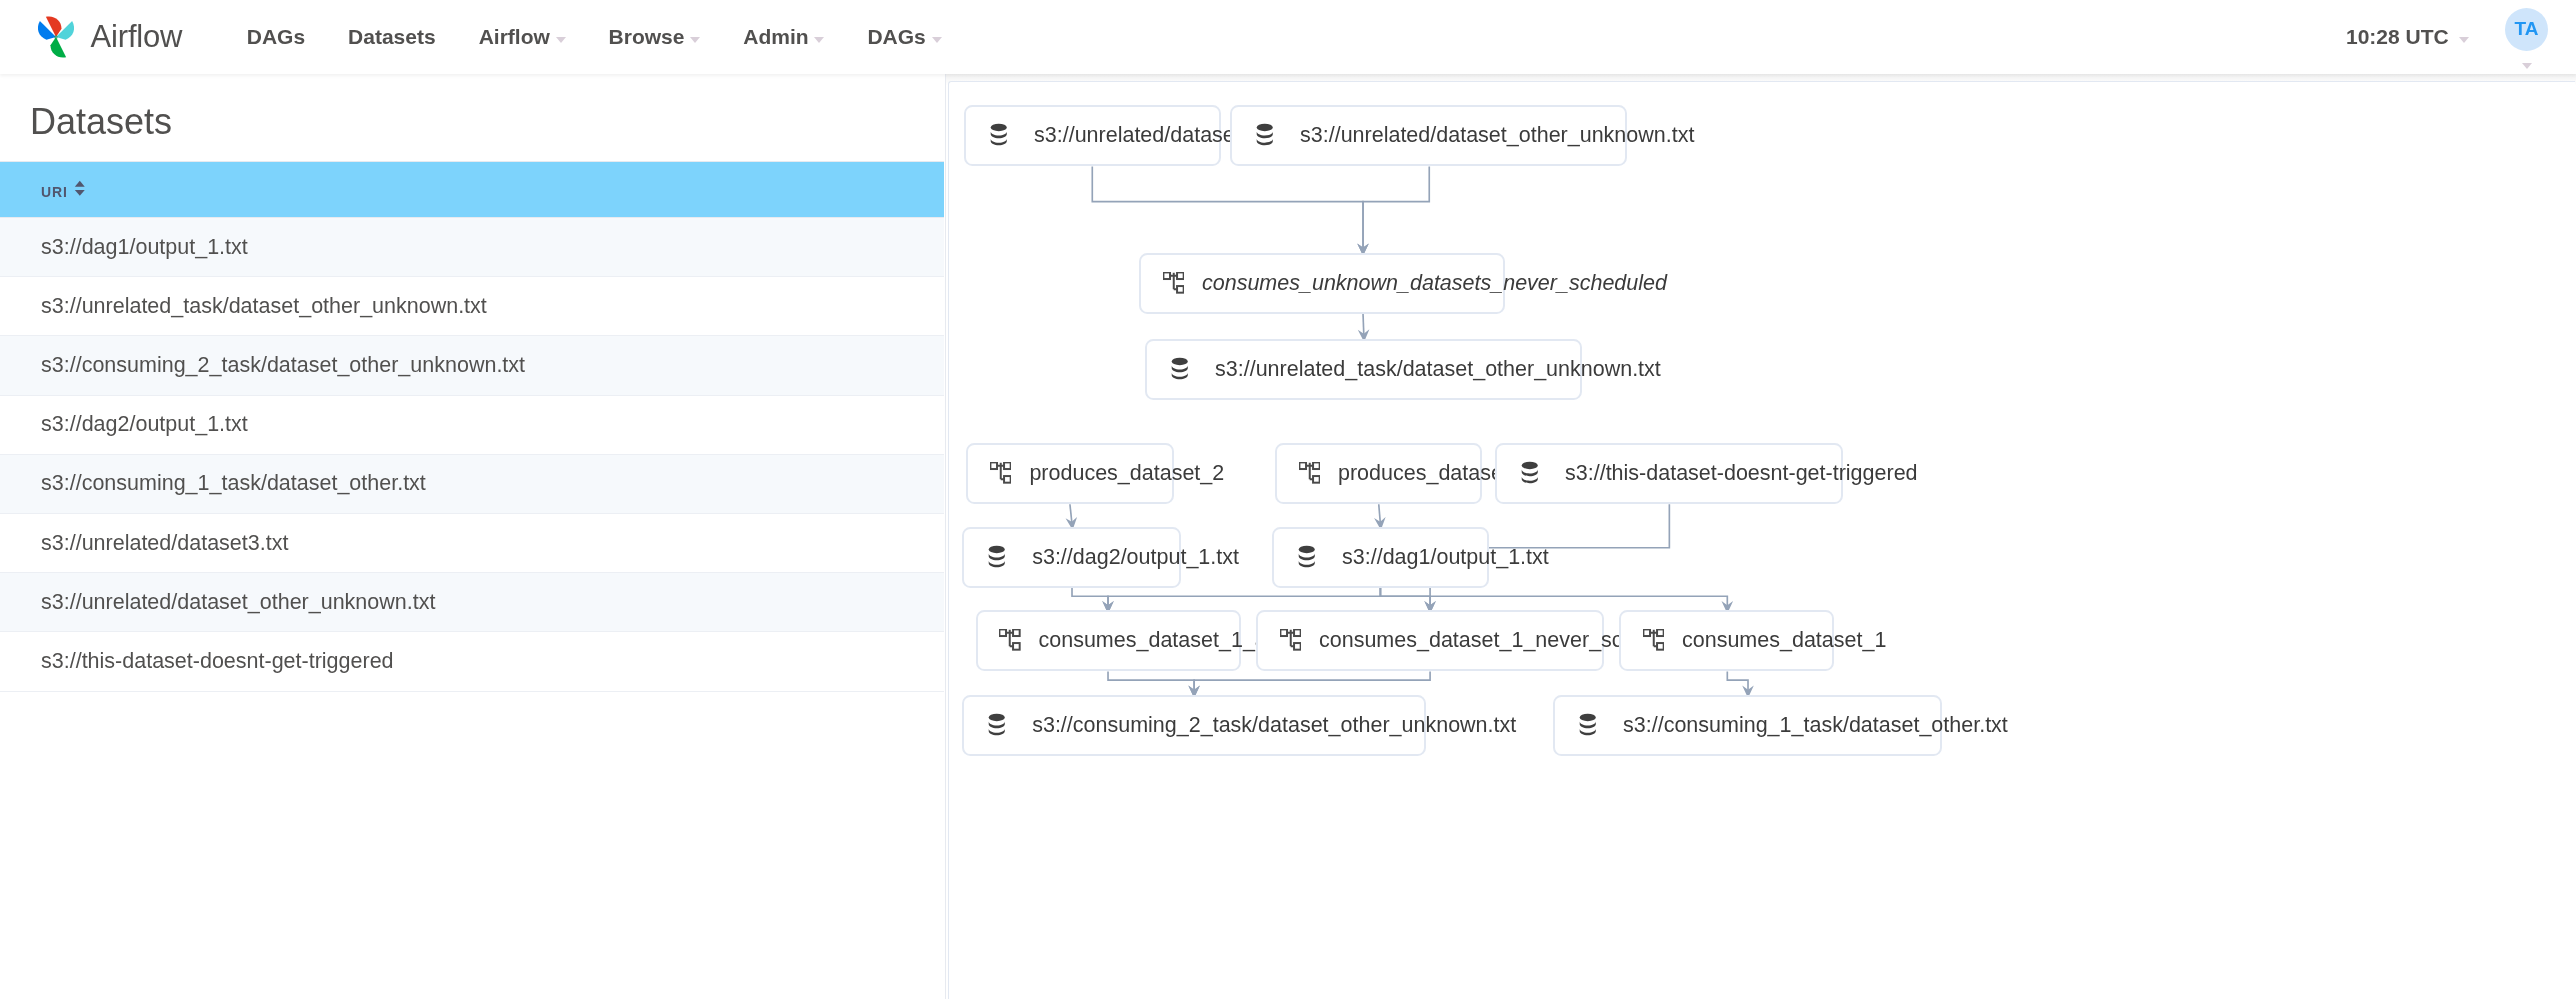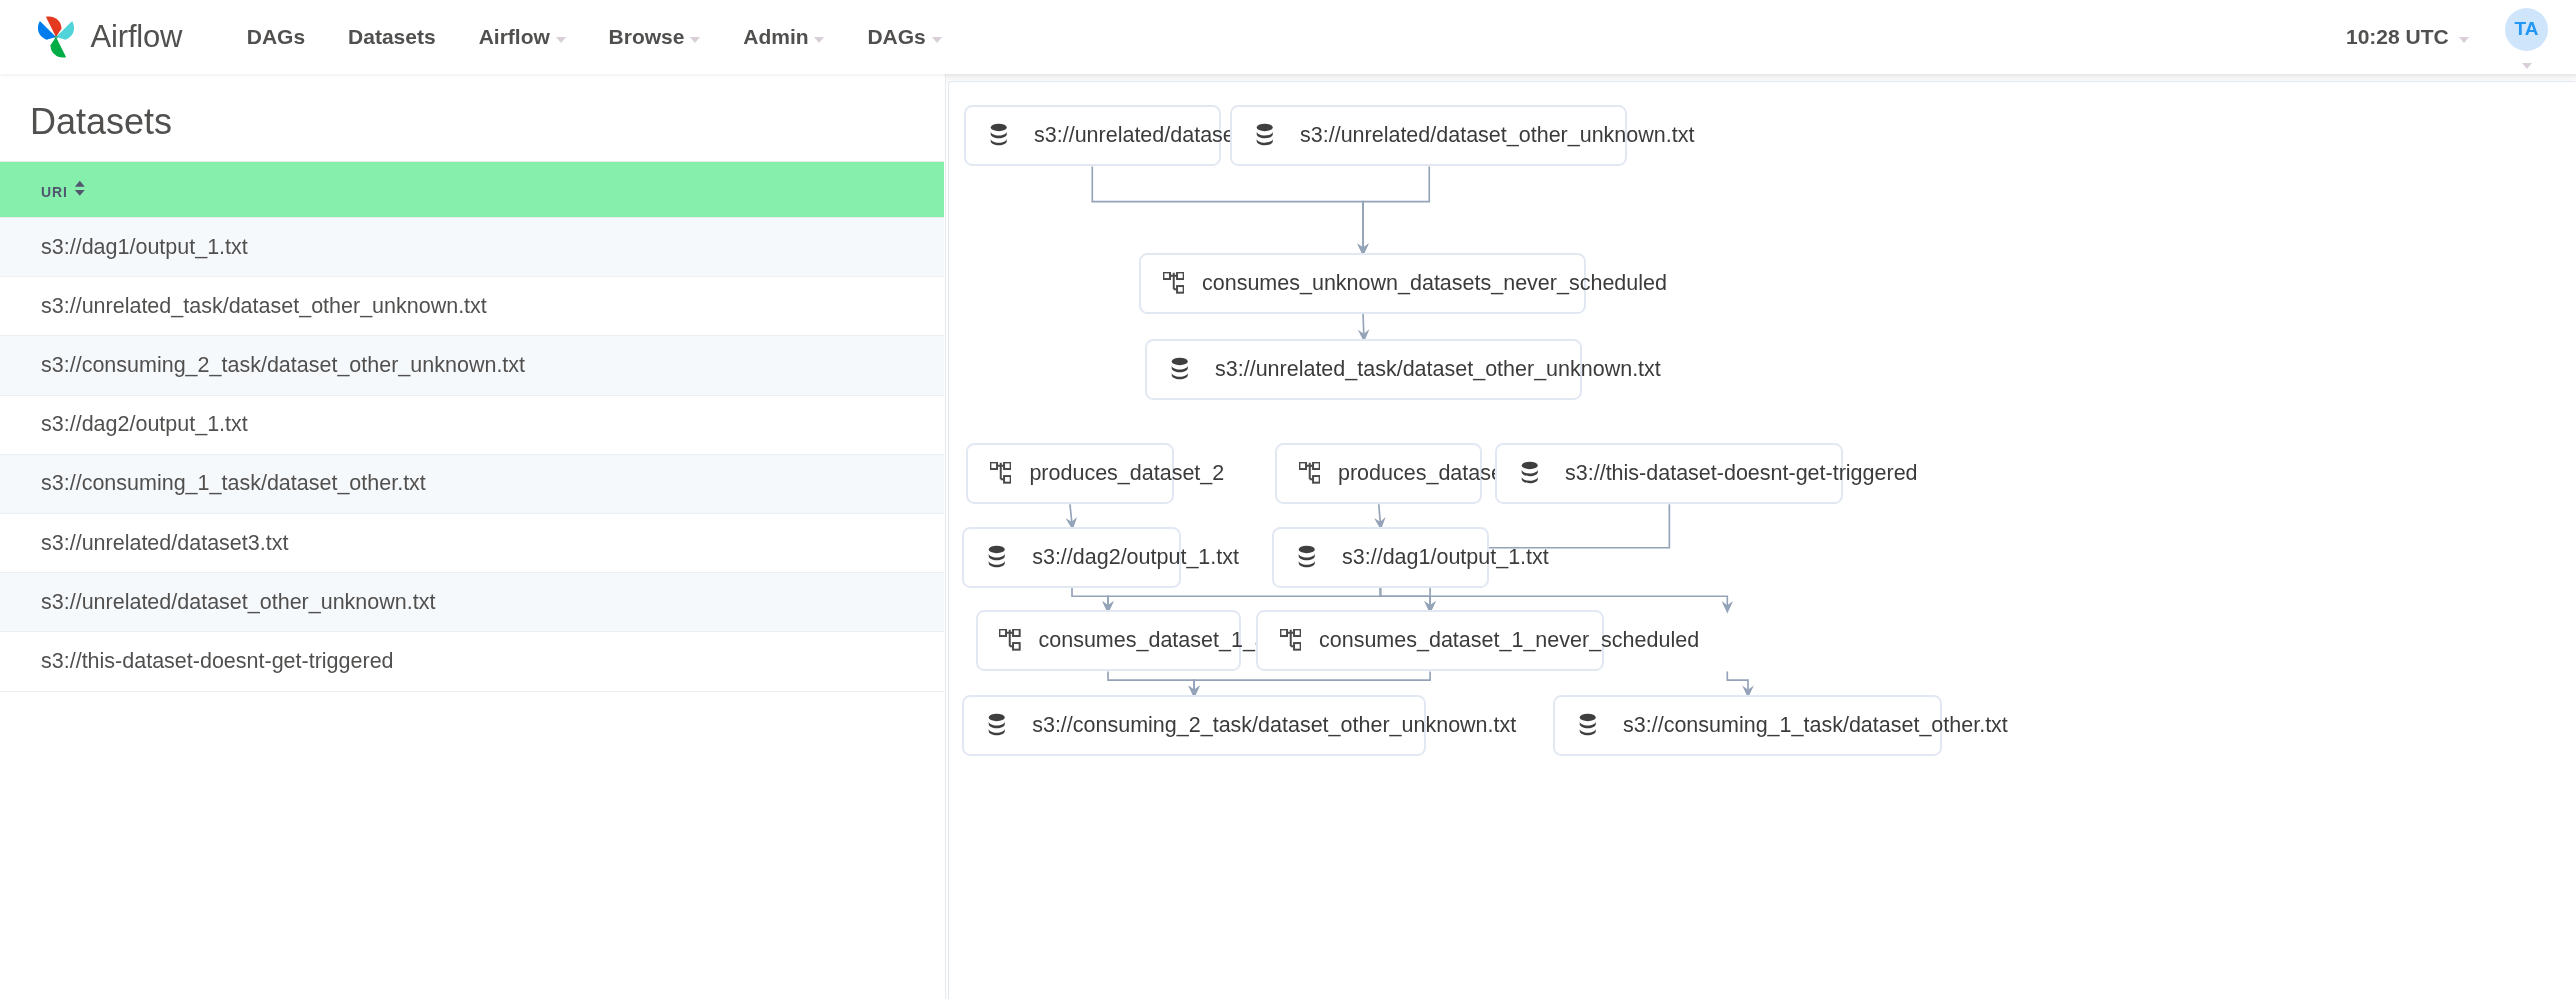--- a/index.html
+++ b/index.html
@@ -81,21 +81,21 @@
     border-collapse: collapse;
     table-layout: fixed;
   }
   .ds-table th {
     text-align: left;
     font-size: 14px; font-weight: bold; letter-spacing: 0.9px;
     color: #51566e;
     padding: 18px 0 18px 41px;
     border-top: 1.7px solid #e7eaf0;
     border-bottom: 1.7px solid #e7eaf0;
-    background: #86efac;
+    background: #7dd3fc;
   }
   .sort-icon {
     display: inline-block; margin-left: 6.6px;
     position: relative; top: 0.8px; color: #51566e;
     font-size: 15.7px; line-height: 0;
   }
   .ds-table td {
     font-size: 21.5px; color: #51504f;
     padding: 16.6px 0 16.6px 41px;
     border-bottom: 1.7px solid #eceff4;
@@ -267,21 +267,21 @@
           <span class="nlabel">s3://unrelated/dataset3.txt</span>
         </div>
         <div class="node dataset" style="left: 281px; top: 23px; width: 397px;">
           <svg class="icon-db" viewBox="0 0 24 28">
             <ellipse cx="12" cy="5" rx="9" ry="4.2" fill="#3f3f3f"></ellipse>
             <path d="M3 9.5 C3 12 7 14 12 14 C17 14 21 12 21 9.5 L21 12.5 C21 15 17 17 12 17 C7 17 3 15 3 12.5 Z" fill="#3f3f3f"></path>
             <path d="M3 17.5 C3 20 7 22 12 22 C17 22 21 20 21 17.5 L21 20.5 C21 23 17 25 12 25 C7 25 3 23 3 20.5 Z" fill="#3f3f3f"></path>
           </svg>
           <span class="nlabel">s3://unrelated/dataset_other_unknown.txt</span>
         </div>
-        <div class="node dag" style="left: 190px; top: 171px; width: 447px;">
+        <div class="node dag" style="left: 190px; top: 171px; width: 366px; font-style: italic;">
           <svg class="icon-dag" viewBox="0 0 26 26">
             <rect x="0.5" y="0.5" width="8" height="8" fill="none" stroke="#4a4a4a" stroke-width="2.4"></rect>
             <rect x="17" y="0.5" width="8" height="8" fill="none" stroke="#4a4a4a" stroke-width="2.4"></rect>
             <rect x="17" y="17" width="8" height="8" fill="none" stroke="#4a4a4a" stroke-width="2.4"></rect>
             <path d="M8.5 4.5 H13 V4.5 M13 1 V21 M13 4.5 H17 M13 21 H17" fill="none" stroke="#4a4a4a" stroke-width="2.4"></path>
           </svg>
           <span class="nlabel">consumes_unknown_datasets_never_scheduled</span>
         </div>
         <div class="node dataset" style="left: 196px; top: 257px; width: 437px;">
           <svg class="icon-db" viewBox="0 0 24 28">
@@ -344,20 +344,29 @@
         </div>
         <div class="node dag" style="left: 307px; top: 528px; width: 348px;">
           <svg class="icon-dag" viewBox="0 0 26 26">
             <rect x="0.5" y="0.5" width="8" height="8" fill="none" stroke="#4a4a4a" stroke-width="2.4"></rect>
             <rect x="17" y="0.5" width="8" height="8" fill="none" stroke="#4a4a4a" stroke-width="2.4"></rect>
             <rect x="17" y="17" width="8" height="8" fill="none" stroke="#4a4a4a" stroke-width="2.4"></rect>
             <path d="M8.5 4.5 H13 V4.5 M13 1 V21 M13 4.5 H17 M13 21 H17" fill="none" stroke="#4a4a4a" stroke-width="2.4"></path>
           </svg>
           <span class="nlabel">consumes_dataset_1_never_scheduled</span>
         </div>
+        <div class="node dag" style="left: 670px; top: 528px; width: 215px;">
+          <svg class="icon-dag" viewBox="0 0 26 26">
+            <rect x="0.5" y="0.5" width="8" height="8" fill="none" stroke="#4a4a4a" stroke-width="2.4"></rect>
+            <rect x="17" y="0.5" width="8" height="8" fill="none" stroke="#4a4a4a" stroke-width="2.4"></rect>
+            <rect x="17" y="17" width="8" height="8" fill="none" stroke="#4a4a4a" stroke-width="2.4"></rect>
+            <path d="M8.5 4.5 H13 V4.5 M13 1 V21 M13 4.5 H17 M13 21 H17" fill="none" stroke="#4a4a4a" stroke-width="2.4"></path>
+          </svg>
+          <span class="nlabel">consumes_dataset_1</span>
+        </div>
         <div class="node dataset" style="left: 13.2px; top: 613px; width: 464px;">
           <svg class="icon-db" viewBox="0 0 24 28">
             <ellipse cx="12" cy="5" rx="9" ry="4.2" fill="#3f3f3f"></ellipse>
             <path d="M3 9.5 C3 12 7 14 12 14 C17 14 21 12 21 9.5 L21 12.5 C21 15 17 17 12 17 C7 17 3 15 3 12.5 Z" fill="#3f3f3f"></path>
             <path d="M3 17.5 C3 20 7 22 12 22 C17 22 21 20 21 17.5 L21 20.5 C21 23 17 25 12 25 C7 25 3 23 3 20.5 Z" fill="#3f3f3f"></path>
           </svg>
           <span class="nlabel">s3://consuming_2_task/dataset_other_unknown.txt</span>
         </div>
         <div class="node dataset" style="left: 604px; top: 613px; width: 389px;">
           <svg class="icon-db" viewBox="0 0 24 28">

